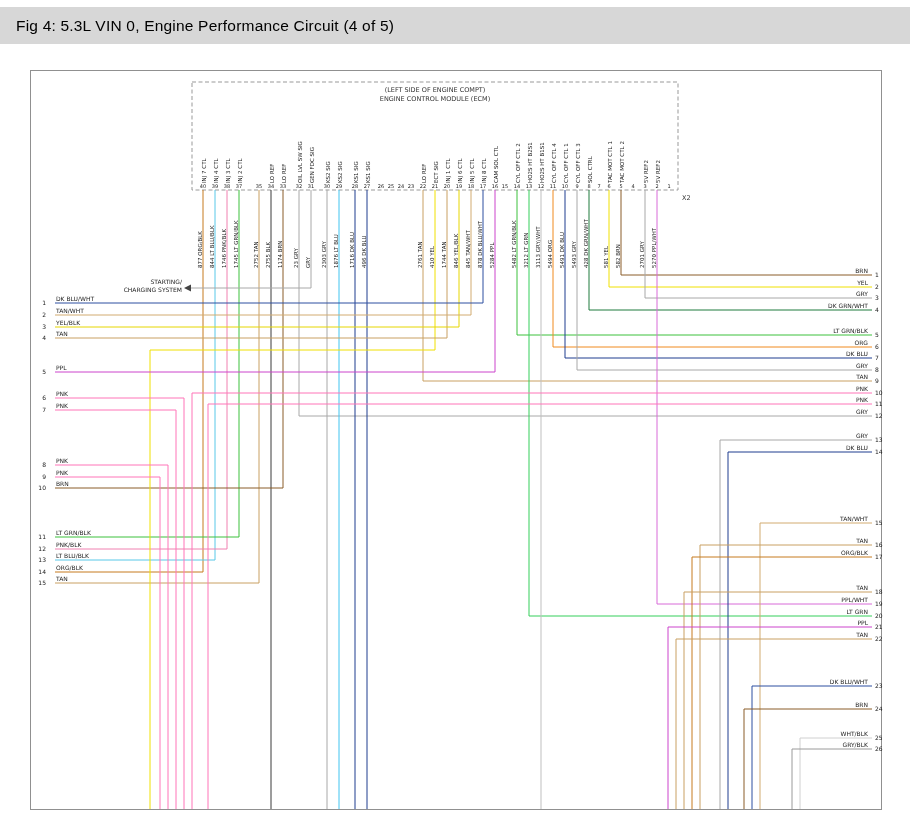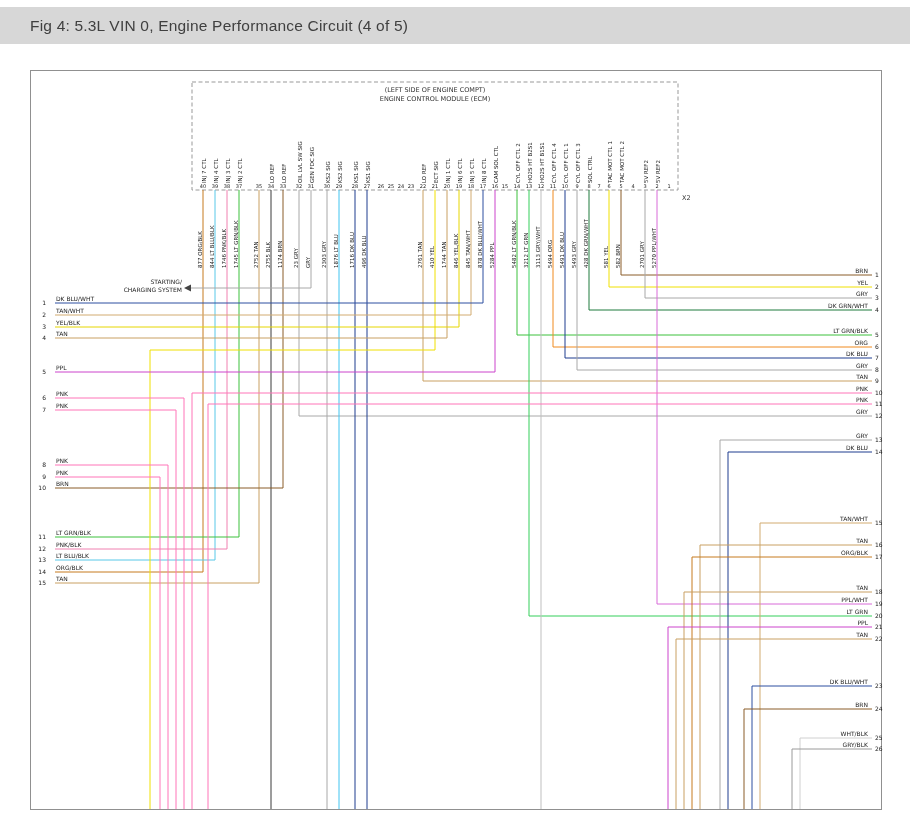--- a/index.html
+++ b/index.html
@@ -1,18 +1,18 @@
 <!DOCTYPE html>
 <html><head>
 <meta charset="utf-8">
 <style>
   html,body{margin:0;padding:0;background:#fff;}
   body{width:910px;height:815px;position:relative;font-family:"Liberation Sans","DejaVu Sans",sans-serif;overflow:hidden;}
   .header-bar{position:absolute;top:7px;left:0;width:910px;height:37px;background:#d7d7d7;display:flex;align-items:center;}
-  .header-title{margin-left:30px;font-size:15.5px;color:#404040;letter-spacing:.2px;}
+  .header-title{margin-left:16px;font-size:15.5px;color:#000000;letter-spacing:.2px;}
   svg{position:absolute;top:0;left:0;}
   text{font-family:"DejaVu Sans","Liberation Sans",sans-serif;}
   .ecm-title{font-size:6.5px;fill:#333;text-anchor:middle;}
   .x2{font-size:6.5px;fill:#333;}
   .t55{font-size:5.5px;fill:#222;}
   .pin-num{font-size:5px;fill:#222;text-anchor:middle;}
   .tlab-l{font-size:6px;fill:#222;}
   .tnum-l{font-size:6px;fill:#222;text-anchor:end;}
   .tlab-r{font-size:6px;fill:#222;text-anchor:end;}
   .tnum-r{font-size:6px;fill:#222;}

